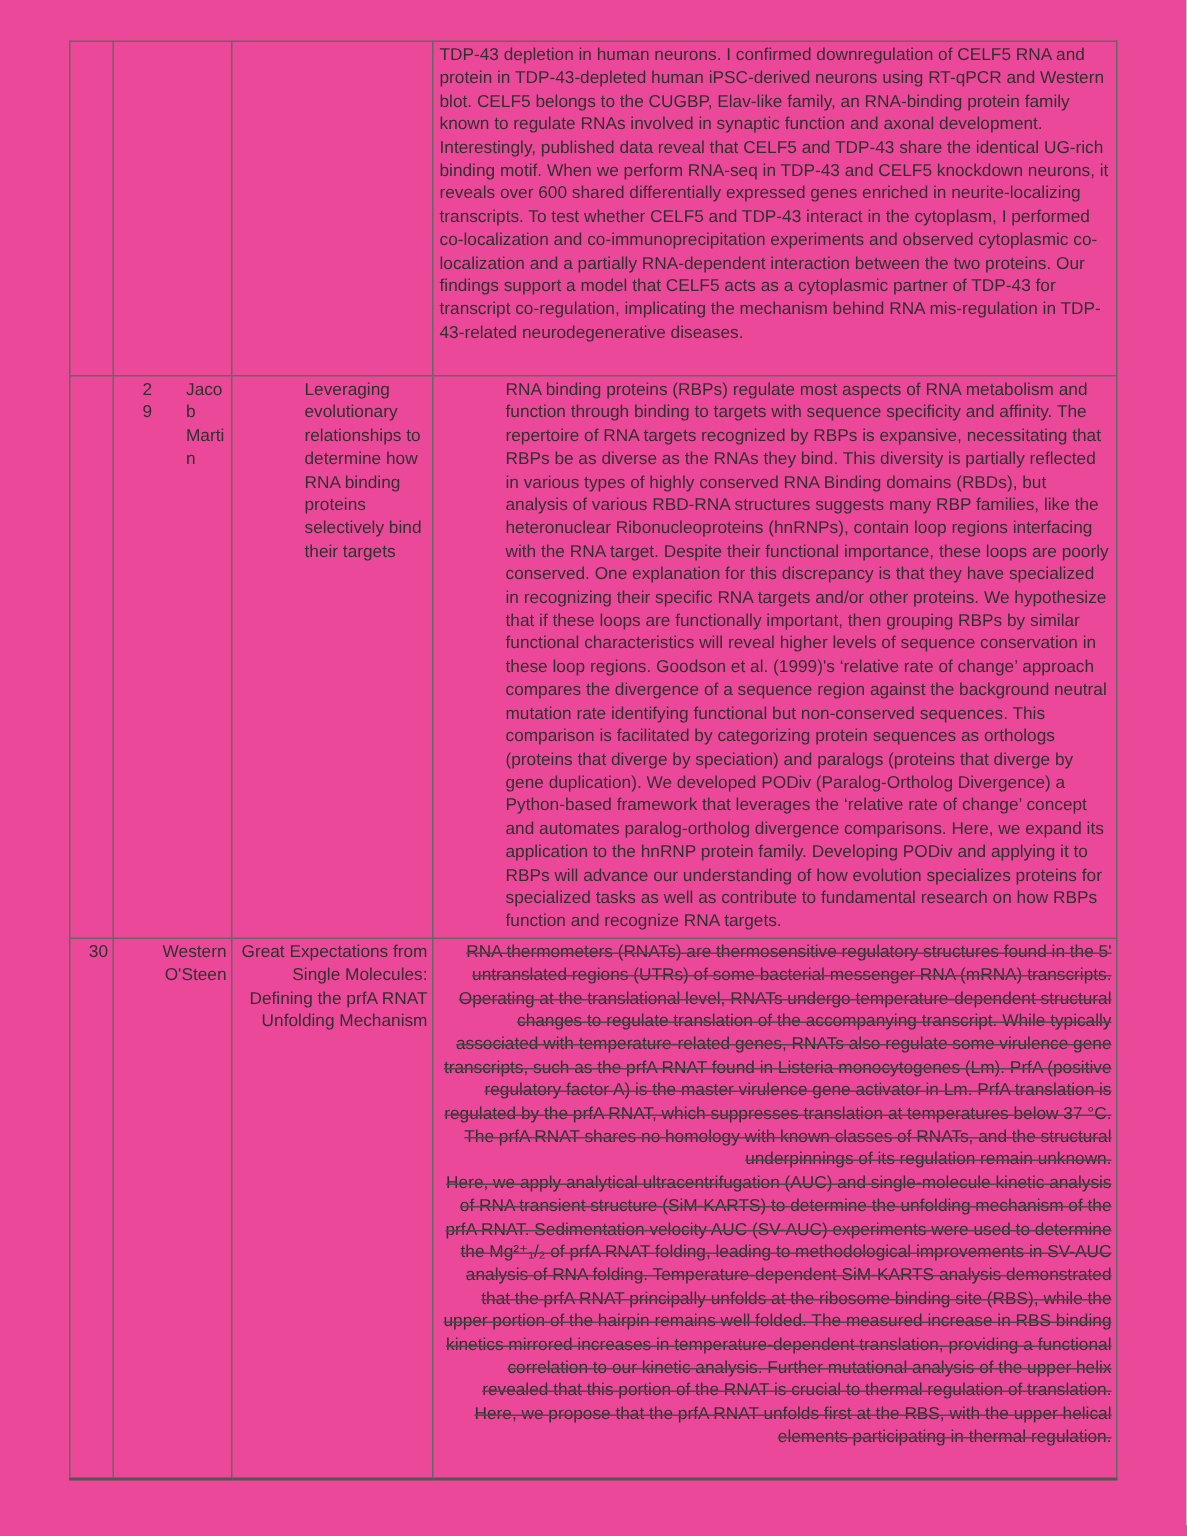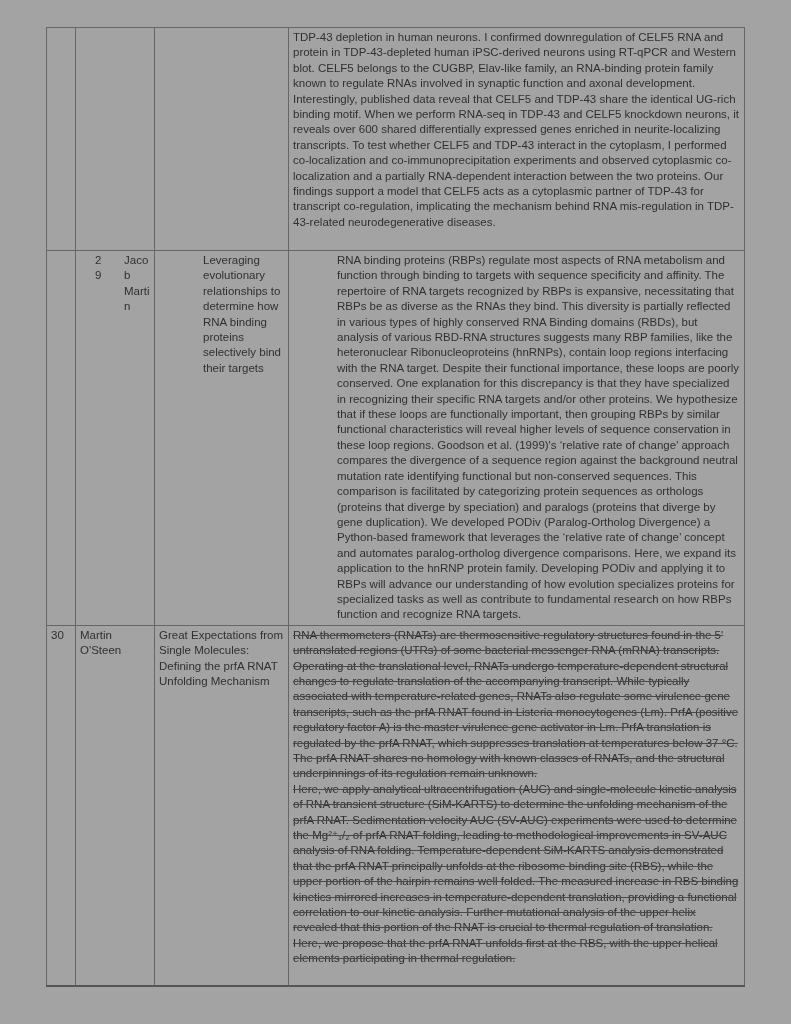--- a/index.html
+++ b/index.html
@@ -11,21 +11,21 @@
     width: 791px;
     height: 1024px;
     position: relative;
     font-family: "Liberation Sans", "DejaVu Sans", sans-serif;
     color: #303030;
   }
   .page {
     position: absolute;
     left: 0; top: 0;
     width: 791px; height: 1024px;
-    background: #a3a3a3;
+    background: #ec4899;
     overflow: hidden;
   }
   table.abstracts {
     position: absolute;
     left: 46px;
     top: 27px;
     width: 698px;
     border-collapse: collapse;
     table-layout: fixed;
   }
@@ -37,21 +37,21 @@
     border: 1px solid #666666;
     vertical-align: top;
     padding: 2px 3px 2px 4px;
     font-size: 11.5px;
     line-height: 15.4px;
     color: #303030;
     word-wrap: break-word;
   }
   table.abstracts tr.row-cont  td { height: 218px; }
   table.abstracts tr.row-29    td { height: 359px; padding-left: 48px; }
-  table.abstracts tr.row-30    td { height: 355px; }
+  table.abstracts tr.row-30    td { height: 355px; text-align: right; }
   table.abstracts tr:last-child td { border-bottom: 2px solid #555555; }
   td.num-cell   { padding-left: 5px; }
   td.abs-cell   { padding-left: 3px; padding-right: 4px; }
   td.title-cell { padding-right: 2px; margin-top: 44px; }
   .para { margin: 0; }
   .struck .para {
     text-decoration: line-through;
     text-decoration-thickness: 1px;
     text-decoration-color: #4a4a4a;
   }
@@ -82,21 +82,21 @@
       <td class="num-cell">29</td>
       <td class="name-cell">Jacob Martin</td>
       <td class="title-cell">Leveraging evolutionary relationships to determine how RNA binding proteins selectively bind their targets</td>
       <td class="abs-cell">
         <div class="para">RNA binding proteins (RBPs) regulate most aspects of RNA metabolism and function through binding to targets with sequence specificity and affinity. The repertoire of RNA targets recognized by RBPs is expansive, necessitating that RBPs be as diverse as the RNAs they bind. This diversity is partially reflected in various types of highly conserved RNA Binding domains (RBDs), but analysis of various RBD-RNA structures suggests many RBP families, like the heteronuclear Ribonucleoproteins (hnRNPs), contain loop regions interfacing with the RNA target. Despite their functional importance, these loops are poorly conserved. One explanation for this discrepancy is that they have specialized in recognizing their specific RNA targets and/or other proteins. We hypothesize that if these loops are functionally important, then grouping RBPs by similar functional characteristics will reveal higher levels of sequence conservation in these loop regions. Goodson et al. (1999)'s ‘relative rate of change’ approach compares the divergence of a sequence region against the background neutral mutation rate identifying functional but non-conserved sequences. This comparison is facilitated by categorizing protein sequences as orthologs (proteins that diverge by speciation) and paralogs (proteins that diverge by gene duplication). We developed PODiv (Paralog-Ortholog Divergence) a Python-based framework that leverages the ‘relative rate of change’ concept and automates paralog-ortholog divergence comparisons. Here, we expand its application to the hnRNP protein family. Developing PODiv and applying it to RBPs will advance our understanding of how evolution specializes proteins for specialized tasks as well as contribute to fundamental research on how RBPs function and recognize RNA targets.</div>
       </td>
     </tr>
 
     <tr class="row-30">
       <td class="num-cell">30</td>
-      <td class="name-cell">Martin O'Steen</td>
+      <td class="name-cell">Western O'Steen</td>
       <td class="title-cell">Great Expectations from Single Molecules: Defining the prfA RNAT Unfolding Mechanism</td>
       <td class="abs-cell struck">
         <div class="para">RNA thermometers (RNATs) are thermosensitive regulatory structures found in the 5' untranslated regions (UTRs) of some bacterial messenger RNA (mRNA) transcripts. Operating at the translational level, RNATs undergo temperature-dependent structural changes to regulate translation of the accompanying transcript. While typically associated with temperature-related genes, RNATs also regulate some virulence gene transcripts, such as the prfA RNAT found in Listeria monocytogenes (Lm). PrfA (positive regulatory factor A) is the master virulence gene activator in Lm. PrfA translation is regulated by the prfA RNAT, which suppresses translation at temperatures below 37 °C. The prfA RNAT shares no homology with known classes of RNATs, and the structural underpinnings of its regulation remain unknown.</div>
         <div class="para">Here, we apply analytical ultracentrifugation (AUC) and single-molecule kinetic analysis of RNA transient structure (SiM-KARTS) to determine the unfolding mechanism of the prfA RNAT. Sedimentation velocity AUC (SV-AUC) experiments were used to determine the Mg²⁺₁/₂ of prfA RNAT folding, leading to methodological improvements in SV-AUC analysis of RNA folding. Temperature-dependent SiM-KARTS analysis demonstrated that the prfA RNAT principally unfolds at the ribosome binding site (RBS), while the upper portion of the hairpin remains well folded. The measured increase in RBS binding kinetics mirrored increases in temperature-dependent translation, providing a functional correlation to our kinetic analysis. Further mutational analysis of the upper helix revealed that this portion of the RNAT is crucial to thermal regulation of translation. Here, we propose that the prfA RNAT unfolds first at the RBS, with the upper helical elements participating in thermal regulation.</div>
       </td>
     </tr>
   </tbody>
     </table>
 </div>
 

